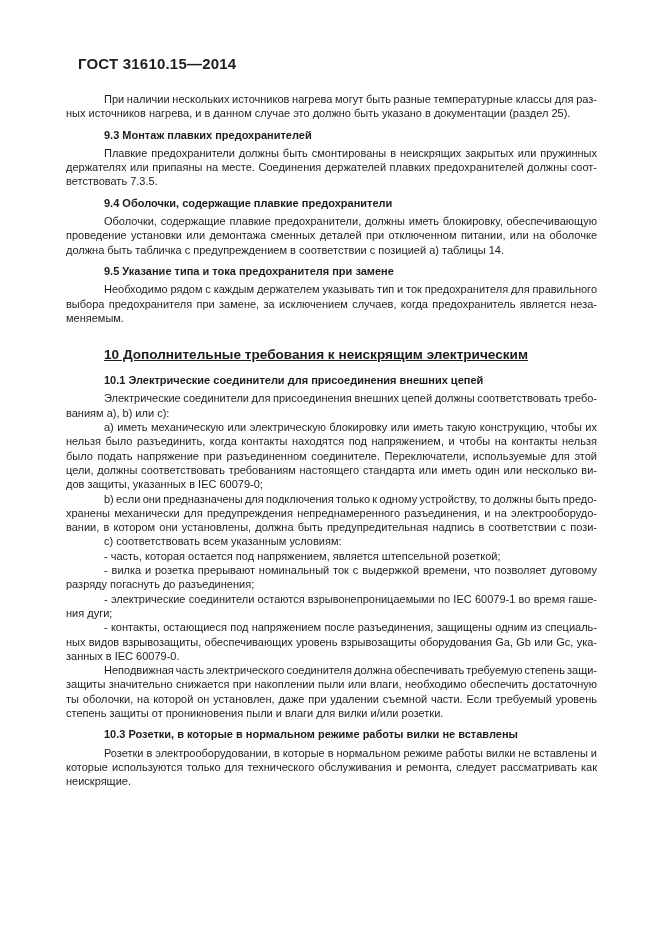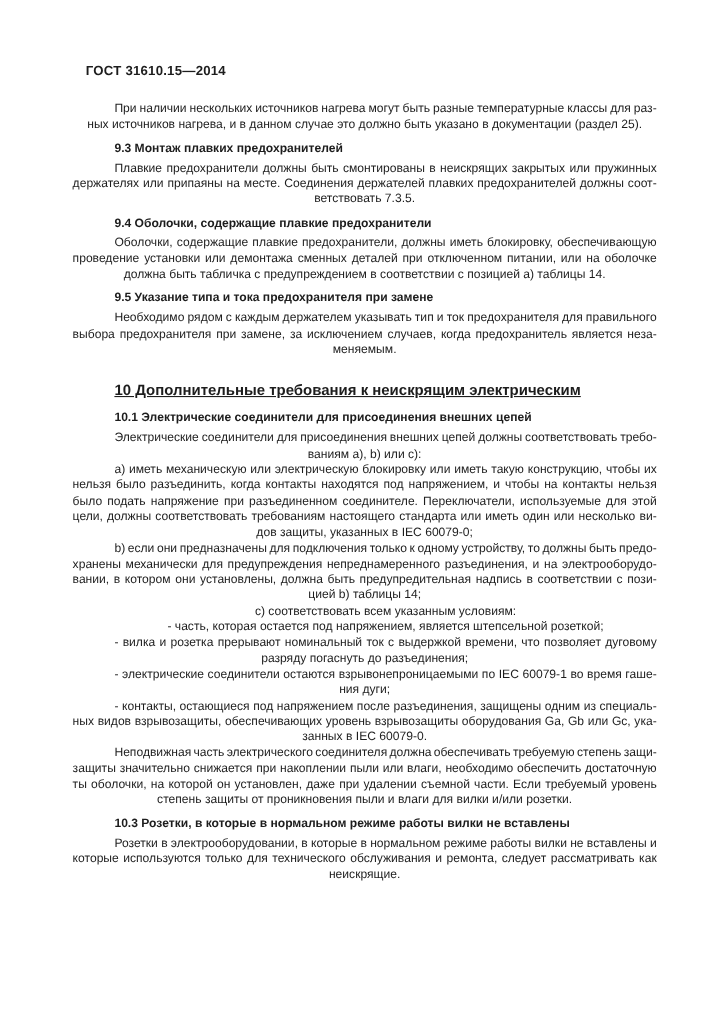--- a/index.html
+++ b/index.html
@@ -13,32 +13,32 @@
     height: 935px;
     background: #ffffff;
     box-sizing: border-box;
     padding: 57px 64px 0 66px;
     font-family: "Liberation Sans", "DejaVu Sans", sans-serif;
     color: #1d1d1d;
     overflow: hidden;
   }
   .running-header {
     font-weight: bold;
-    font-size: 12px;
+    font-size: 15px;
     line-height: 14px;
     margin-left: 12px;
     letter-spacing: 0.2px;
   }
   .doc-body {
     margin-top: 21px;
     font-size: 11px;
     line-height: 14.3px;
   }
   .para { margin: 0; }
-  .pline { min-height: 14.3px; text-align: center; }
+  .pline { min-height: 14.3px; }
   .pline.first { text-indent: 38px; }
   .pline.jl {
     text-align: justify;
     text-align-last: justify;
     word-spacing: -1px;
   }
   .subhead {
     font-weight: bold;
     margin: 7px 0 4px 38px;
   }
@@ -96,21 +96,20 @@
         <div class="pline first jl">а) иметь механическую или электрическую блокировку или иметь такую конструкцию, чтобы их</div>
         <div class="pline jl">нельзя было разъединить, когда контакты находятся под напряжением, и чтобы на контакты нельзя</div>
         <div class="pline jl">было подать напряжение при разъединенном соединителе. Переключатели, используемые для этой</div>
         <div class="pline jl">цели, должны соответствовать требованиям настоящего стандарта или иметь один или несколько ви-</div>
         <div class="pline">дов защиты, указанных в IEC 60079-0;</div>
       </div>
       <div class="para">
         <div class="pline first jl">b) если они предназначены для подключения только к одному устройству, то должны быть предо-</div>
         <div class="pline jl">хранены механически для предупреждения непреднамеренного разъединения, и на электрооборудо-</div>
         <div class="pline jl">вании, в котором они установлены, должна быть предупредительная надпись в соответствии с пози-</div>
-        <div class="pline">цией b) таблицы 14;</div>
       </div>
       <div class="para">
         <div class="pline first">с) соответствовать всем указанным условиям:</div>
       </div>
       <div class="para">
         <div class="pline first">- часть, которая остается под напряжением, является штепсельной розеткой;</div>
       </div>
       <div class="para">
         <div class="pline first jl">- вилка и розетка прерывают номинальный ток с выдержкой времени, что позволяет дуговому</div>
         <div class="pline">разряду погаснуть до разъединения;</div>

